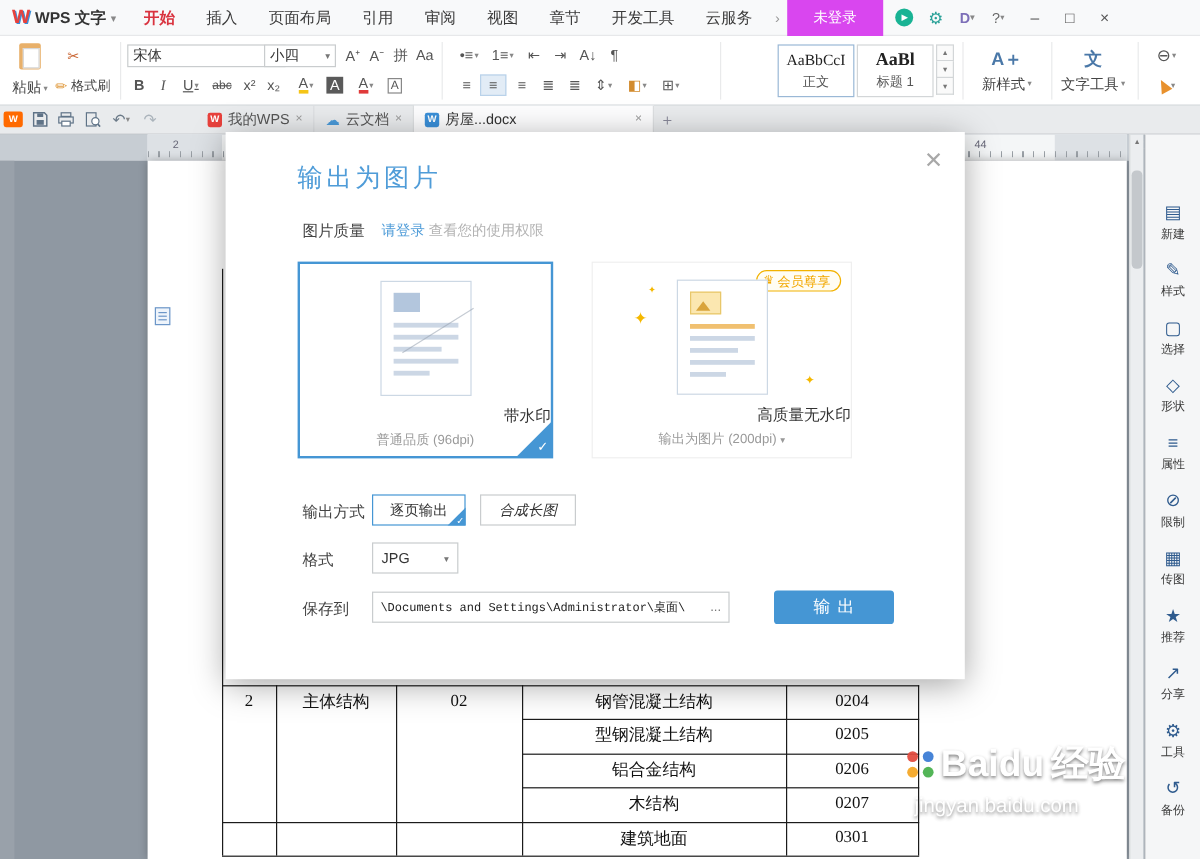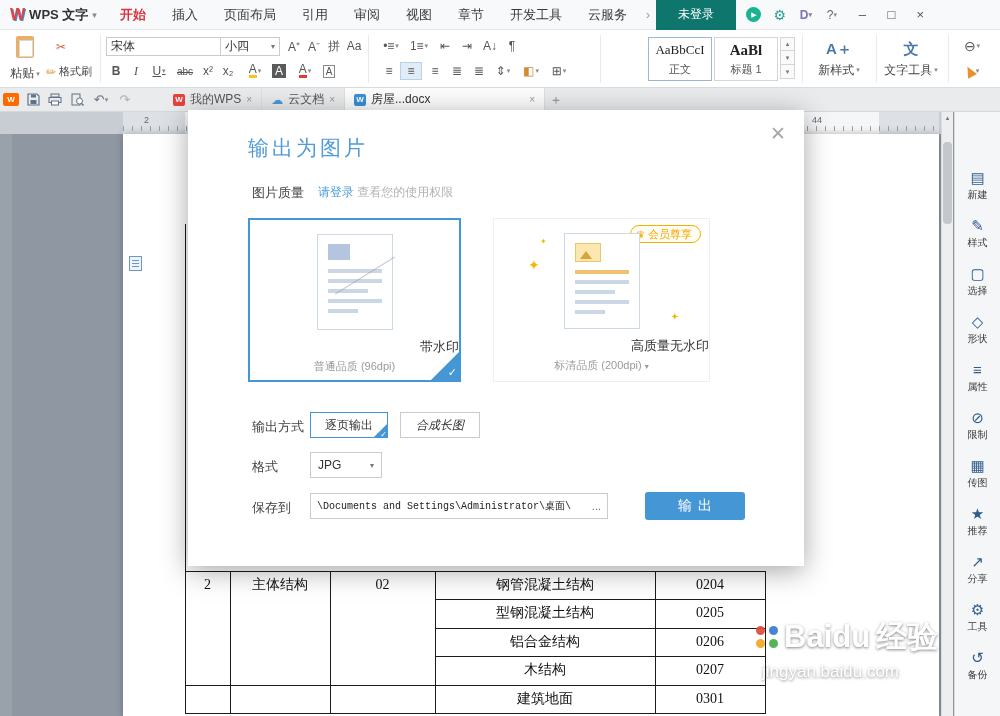--- a/index.html
+++ b/index.html
@@ -7,21 +7,21 @@
   body{position:relative;overflow:hidden;background:#8f98a2;font-family:"Liberation Sans",sans-serif;color:#333;}
   .abs{position:absolute;}
   
   #titlebar{position:absolute;left:0;top:0;width:1000px;height:30px;background:#f8f9fa;border-bottom:1px solid #e7e8ea;display:flex;align-items:center;}
   .logo{display:flex;align-items:center;gap:4px;padding:0 10px;font-size:13px;font-weight:bold;color:#333;}
   .logo .w{font-size:16px;font-weight:bold;color:#e8413c;text-shadow:1px 1px 0 #3a8fd8;}
   .logo .caret{font-size:9px;color:#888;font-weight:normal;}
   .ttab{height:30px;line-height:30px;padding:0 13px;font-size:13px;color:#3a3a3a;cursor:default;}
   .ttab.active{color:#d9333f;font-weight:bold;}
   .chev{color:#999;font-size:12px;padding:0 6px;}
-  .login{height:30px;min-width:80px;background:#0f766e;color:#fff;font-size:12px;display:flex;align-items:center;justify-content:center;padding:0 12px;}
+  .login{height:30px;min-width:80px;background:#d946ef;color:#fff;font-size:12px;display:flex;align-items:center;justify-content:center;padding:0 12px;}
   .tbicons{display:flex;align-items:center;gap:2px;margin-left:6px;}
   .tbi{width:24px;height:22px;display:flex;align-items:center;justify-content:center;font-size:12px;color:#666;}
   .playcirc{width:15px;height:15px;border-radius:50%;background:#19b394;color:#fff;font-size:7px;display:flex;align-items:center;justify-content:center;}
   .gear{color:#2aa198;font-size:14px;}
   .skin{color:#7d6fb8;font-weight:bold;}
   .wbtns{display:flex;margin-left:4px;}
   .wbtn{width:29px;height:30px;display:flex;align-items:center;justify-content:center;color:#555;font-size:13px;}
   
   #ribbon{position:absolute;left:0;top:30px;width:1000px;height:58px;background:#ffffff;border-bottom:1px solid #d9dcdf;}
   .vdiv{position:absolute;top:5px;height:48px;width:1px;background:#e9eaeb;}
@@ -495,21 +495,21 @@
     <span class="spark" style="right:30px;top:92px;font-size:10px;">✦</span>
     <div class="prev">
       <span class="pic"></span>
       <span class="ln or" style="top:36px;width:54px;"></span>
       <span class="ln" style="top:46px;width:54px;"></span>
       <span class="ln" style="top:56px;width:40px;"></span>
       <span class="ln" style="top:66px;width:54px;"></span>
       <span class="ln" style="top:76px;width:30px;"></span>
     </div>
     <div class="cname">高质量无水印</div>
-    <div class="cdesc"><span>标清品质 (200dpi)</span> <span style="font-size:8px;color:#999;">▾</span></div>
+    <div class="cdesc"><span>输出为图片 (200dpi)</span> <span style="font-size:8px;color:#999;">▾</span></div>
   </div>
 
   <span class="dlabel" style="left:64px;top:308px;">输出方式</span>
   <div class="modebtn" id="modebtn1">
     <span>逐页输出</span>
     <span class="sm-corner"></span>
     <span class="sm-check">✓</span>
   </div>
   <div class="modebtn" id="modebtn2">
     <span>合成长图</span>

